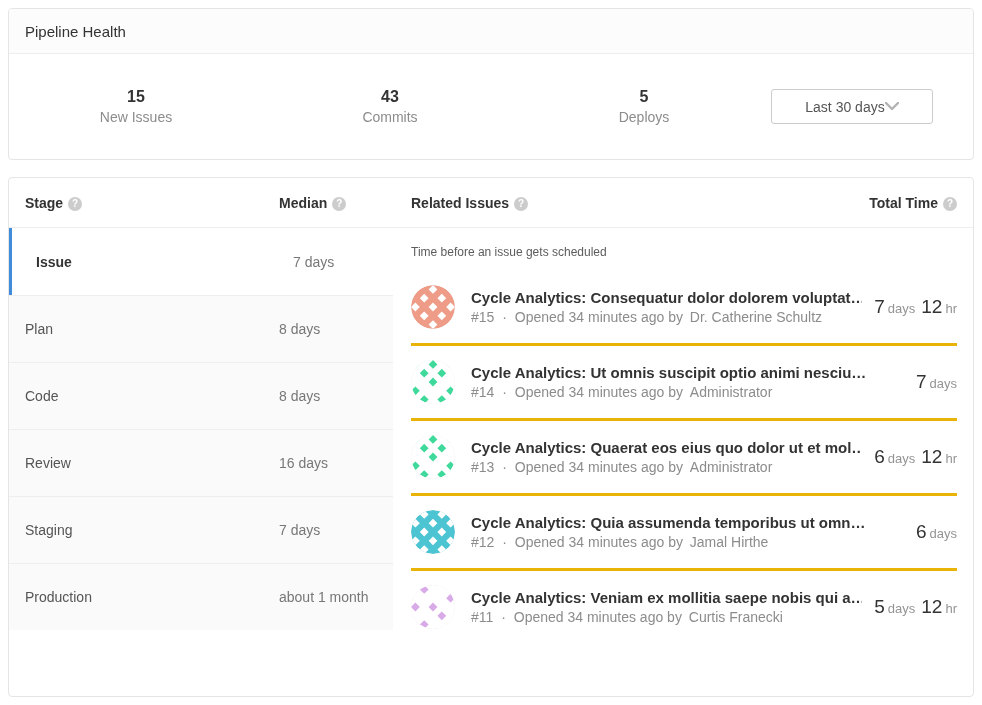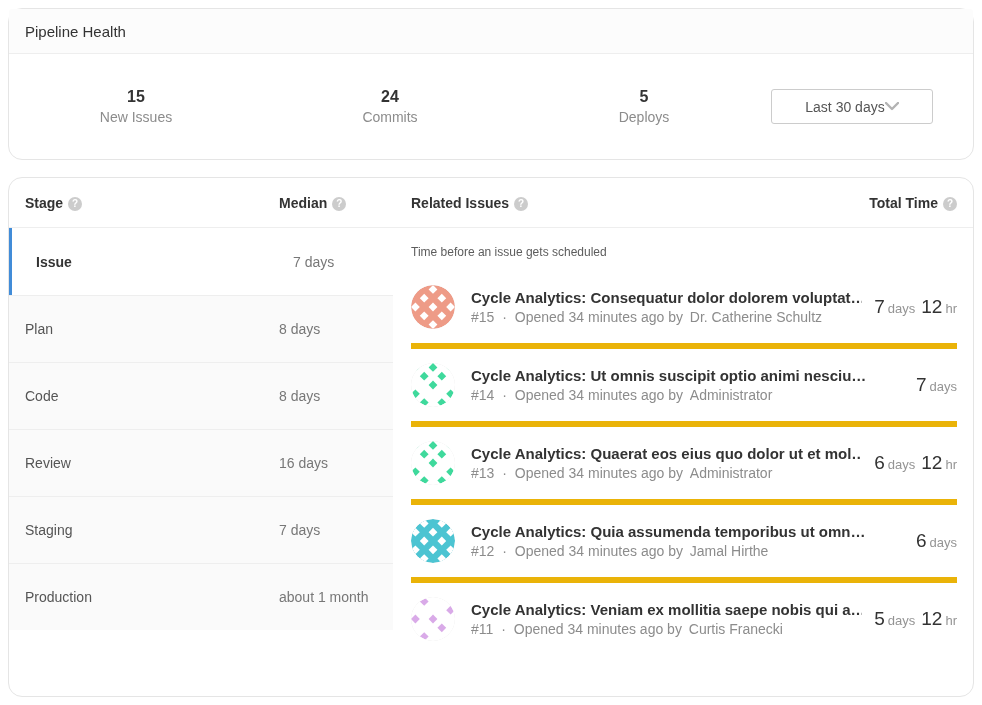--- a/index.html
+++ b/index.html
@@ -1,20 +1,20 @@
 <!DOCTYPE html>
 <html><head>
 <meta charset="utf-8">
 <style>
   * { margin:0; padding:0; box-sizing:border-box; }
   html,body { width:982px; height:705px; background:#fff; overflow:hidden; }
   body { font-family:"Liberation Sans", sans-serif; color:#333; }
   .page { padding:8px; }
 
-  .panel { border:1px solid #e5e5e5; border-radius:14px; background:#fff; }
+  .panel { border:1px solid #e5e5e5; border-radius:4px; background:#fff; }
 
   
   .panel-head { height:45px; display:flex; align-items:center; padding:0 16px;
                 border-bottom:1px solid #eee; font-size:15px; color:#333; background:#fcfcfc;
                 border-radius:3px 3px 0 0; }
   .summary-row { display:flex; align-items:center; height:105px; }
   .summary-stats { flex:1; display:flex; }
   .stat { flex:1; text-align:center; }
   .stat-value { font-size:16px; font-weight:600; color:#333; line-height:1.15; }
   .stat-label { font-size:14px; color:#8c8c8c; margin-top:2px; }
@@ -45,21 +45,21 @@
   .stage-row:first-child { border-top:none;padding-left:11px; }
   .stage-name { width:270px; padding-left:16px; color:#555; }
   .stage-median { color:#777; font-size:14px; }
   .stage-row.selected { background:#fff; border-left:3px solid #418cd8; border-top:none; }
   .stage-row.selected .stage-name { font-weight:700; color:#333; padding-left:13px; }
   .stage-row.selected + .stage-row { border-top:1px solid #eee; }
 
   .issues-col { flex:1; padding:0 16px 0 18px; min-width:0; }
   .stage-desc { font-size:12px; color:#5c5c5c; margin:17px 0 12px; }
   .issues-list { list-style:none; }
-  .issue-row { display:flex; align-items:center; padding:14px 0; border-bottom:6px solid #eab308; }
+  .issue-row { display:flex; align-items:center; padding:14px 0; border-bottom:3px solid #eab308; }
   .issue-row:last-child { border-bottom:none; }
   .avatar { width:44px; height:44px; border-radius:50%; margin-right:16px; flex-shrink:0;
             overflow:hidden; box-shadow:inset 0 0 0 1px rgba(0,0,0,0.06); }
   .avatar svg { display:block; border-radius:50%; }
   .issue-main { flex:1; min-width:0; overflow:hidden; }
   .issue-title { display:block; font-size:15px; font-weight:700; color:#333;
                  text-decoration:none; white-space:nowrap; overflow:hidden; cursor:pointer; }
   .issue-meta { font-size:14px; color:#8c8c8c; margin-top:3px; white-space:nowrap; }
   .issue-meta a { color:#8c8c8c; text-decoration:none; cursor:pointer; }
   .meta-dot { margin:0 4px; }
@@ -79,21 +79,21 @@
       <span>Pipeline Health</span>
     </header>
     <div class="summary-row">
       <div class="summary-stats" id="summary-stats">
   <div class="stat">
     <div class="stat-value">15</div>
     <div class="stat-label">New Issues</div>
   </div>
 
   <div class="stat">
-    <div class="stat-value">24</div>
+    <div class="stat-value">43</div>
     <div class="stat-label">Commits</div>
   </div>
 
   <div class="stat">
     <div class="stat-value">5</div>
     <div class="stat-label">Deploys</div>
   </div>
 </div>
       <div class="dropdown">
         <span>Last 30 days</span>

